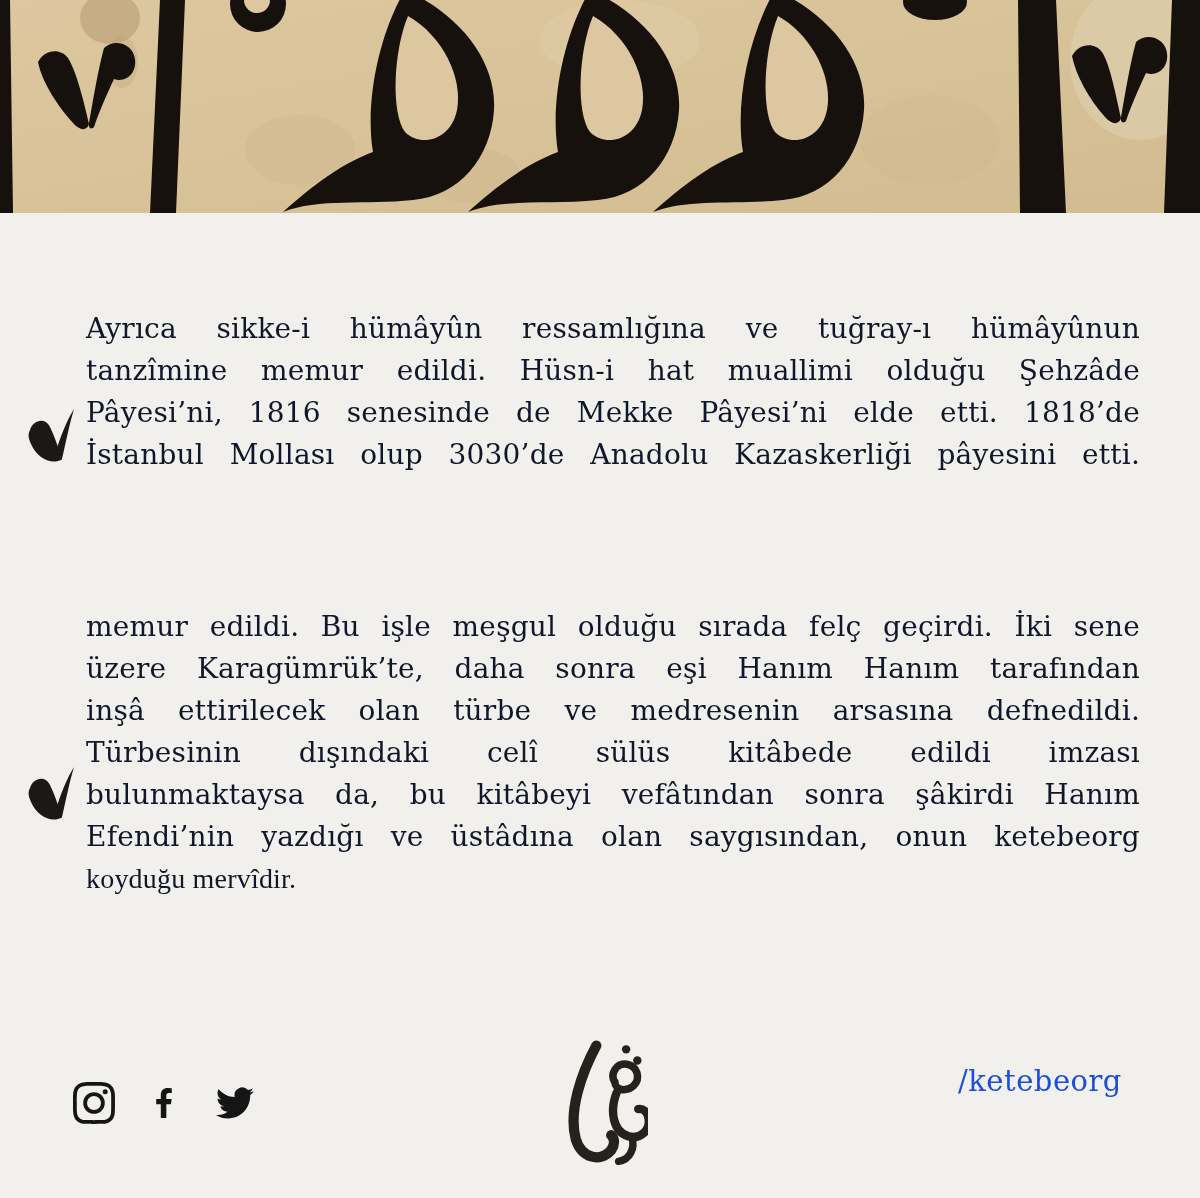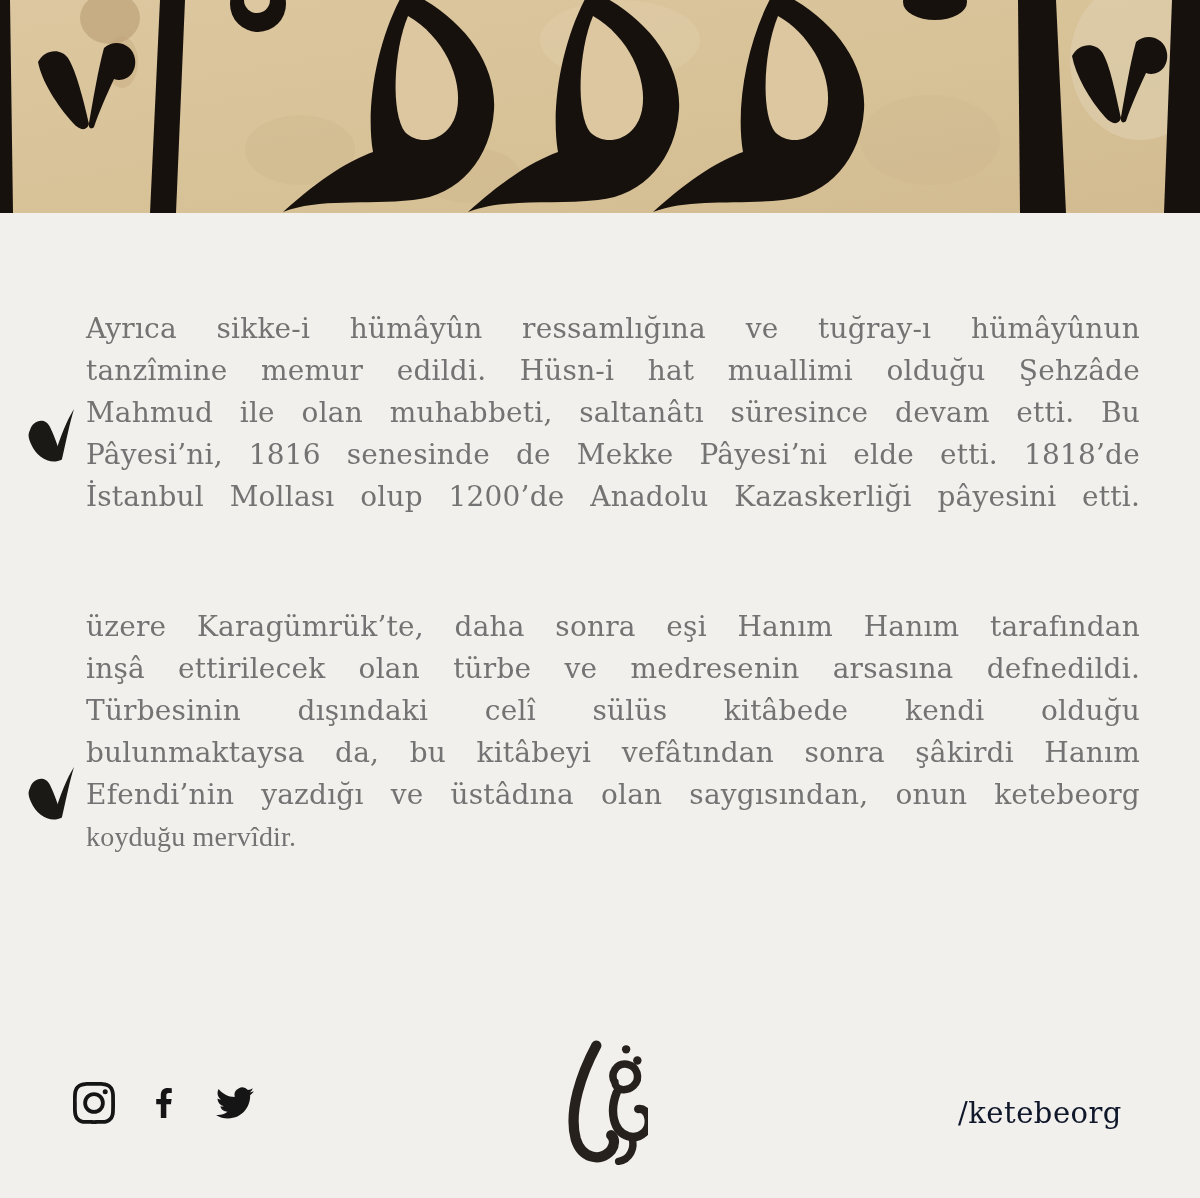--- a/index.html
+++ b/index.html
@@ -2,41 +2,41 @@
 <html><head>
 <meta charset="utf-8">
 <style>
   html,body{margin:0;padding:0;}
   body{
     width:1200px;height:1198px;position:relative;overflow:hidden;
     background:#f2f0ec;
     font-family:"DejaVu Serif","Liberation Serif",serif;
   }
   .band{position:absolute;left:0;top:0;width:1200px;height:213px;display:block;}
-  .textblock{position:absolute;left:86px;width:1054px;color:#737373;}
+  .textblock{position:absolute;left:86px;width:1054px;color:#0f172a;}
   .p1{top:308px;}
   .p2{top:606px;}
   .line{
     height:42px;line-height:42px;font-size:28px;letter-spacing:.2px;
     text-align:justify;text-align-last:justify;white-space:nowrap;
   }
   .line--left{text-align-last:left;font-family:Liberation Serif, serif;}
   .check{position:absolute;left:22px;width:52px;height:64px;}
   .check1{top:402px;}
   .check2{top:760px;}
   .footer-social{
     position:absolute;left:73px;top:1080px;height:46px;
     display:flex;align-items:center;gap:29px;
   }
   .soc{display:inline-flex;align-items:center;justify-content:center;cursor:pointer;}
   .soc svg{display:block;fill:#151515;}
   .logo{position:absolute;left:552px;top:1040px;width:96px;height:126px;}
   .handle{
-    position:absolute;left:958px;top:1096px;
-    font-size:29px;color:#0f172a;letter-spacing:.5px;text-align:center;
+    position:absolute;left:958px;top:1064px;
+    font-size:29px;color:#1d4ed8;letter-spacing:.5px;text-align:center;
   }
 </style>
 </head>
 <body>
 
 <svg class="band" viewBox="0 0 1200 213" preserveAspectRatio="none" aria-hidden="true">
   <defs>
     <linearGradient id="paper" x1="0" y1="0" x2="1" y2="1">
       <stop offset="0" stop-color="#dcc7a0"></stop>
       <stop offset="0.5" stop-color="#d8c298"></stop>
@@ -99,28 +99,28 @@
 <svg class="check check2" viewBox="0 0 52 64" aria-hidden="true">
   <g fill="#1b1916">
     <path d="M8,28 C11,18 23,15 28,25 C33,35 37,48 40,57 C30,64 15,56 9,42 C6,35 6,32 8,28 Z"></path>
     <path d="M40,57 C44,39 48,20 52,7 C45,18 38,35 33,53 C34,57 38,60 40,57 Z"></path>
   </g>
 </svg>
 
 <div class="textblock p1">
     <div class="line">Ayrıca sikke-i hümâyûn ressamlığına ve tuğray-ı hümâyûnun</div>
     <div class="line">tanzîmine memur edildi. Hüsn-i hat muallimi olduğu Şehzâde</div>
-    <div class="line">Mahmud ile olan muhabbeti, saltanâtı süresince devam etti. Bu</div>
     <div class="line">Pâyesi’ni, 1816 senesinde de Mekke Pâyesi’ni elde etti. 1818’de</div>
-    <div class="line">İstanbul Mollası olup 1200’de Anadolu Kazaskerliği pâyesini etti.</div>
+    <div class="line">İstanbul Mollası olup 3030’de Anadolu Kazaskerliği pâyesini etti.</div>
   </div>
 <div class="textblock p2">
+    <div class="line">memur edildi. Bu işle meşgul olduğu sırada felç geçirdi. İki sene</div>
     <div class="line">üzere Karagümrük’te, daha sonra eşi Hanım Hanım tarafından</div>
     <div class="line">inşâ ettirilecek olan türbe ve medresenin arsasına defnedildi.</div>
-    <div class="line">Türbesinin dışındaki celî sülüs kitâbede kendi olduğu</div>
+    <div class="line">Türbesinin dışındaki celî sülüs kitâbede edildi imzası</div>
     <div class="line">bulunmaktaysa da, bu kitâbeyi vefâtından sonra şâkirdi Hanım</div>
     <div class="line">Efendi’nin yazdığı ve üstâdına olan saygısından, onun ketebeorg</div>
     <div class="line line--left">koyduğu mervîdir.</div>
   </div>
 
 <div class="footer-social">
   <span class="soc">
     <svg width="42" height="42" viewBox="0 0 24 24">
       <path d="M12 2.163c3.204 0 3.584.012 4.85.07 3.252.148 4.771 1.691 4.919 4.919.058 1.265.069 1.645.069 4.849 0 3.205-.012 3.584-.069 4.849-.149 3.225-1.664 4.771-4.919 4.919-1.266.058-1.644.07-4.85.07-3.204 0-3.584-.012-4.849-.07-3.26-.149-4.771-1.699-4.919-4.92-.058-1.265-.07-1.644-.07-4.849 0-3.204.013-3.583.07-4.849.149-3.227 1.664-4.771 4.919-4.919 1.266-.057 1.645-.069 4.849-.069zm0-2.163c-3.259 0-3.667.014-4.947.072-4.358.2-6.78 2.618-6.98 6.98-.059 1.281-.073 1.689-.073 4.948 0 3.259.014 3.668.072 4.948.2 4.358 2.618 6.78 6.98 6.98 1.281.058 1.689.072 4.948.072 3.259 0 3.668-.014 4.948-.072 4.354-.2 6.782-2.618 6.979-6.98.059-1.28.073-1.689.073-4.948 0-3.259-.014-3.667-.072-4.947-.196-4.354-2.617-6.78-6.979-6.98-1.281-.059-1.69-.073-4.949-.073zm0 5.838a6.162 6.162 0 1 0 0 12.324 6.162 6.162 0 0 0 0-12.324zm0 10.162a4 4 0 1 1 0-8 4 4 0 0 1 0 8zm6.406-11.845a1.44 1.44 0 1 0 0 2.881 1.44 1.44 0 0 0 0-2.881z"></path>
     </svg>

